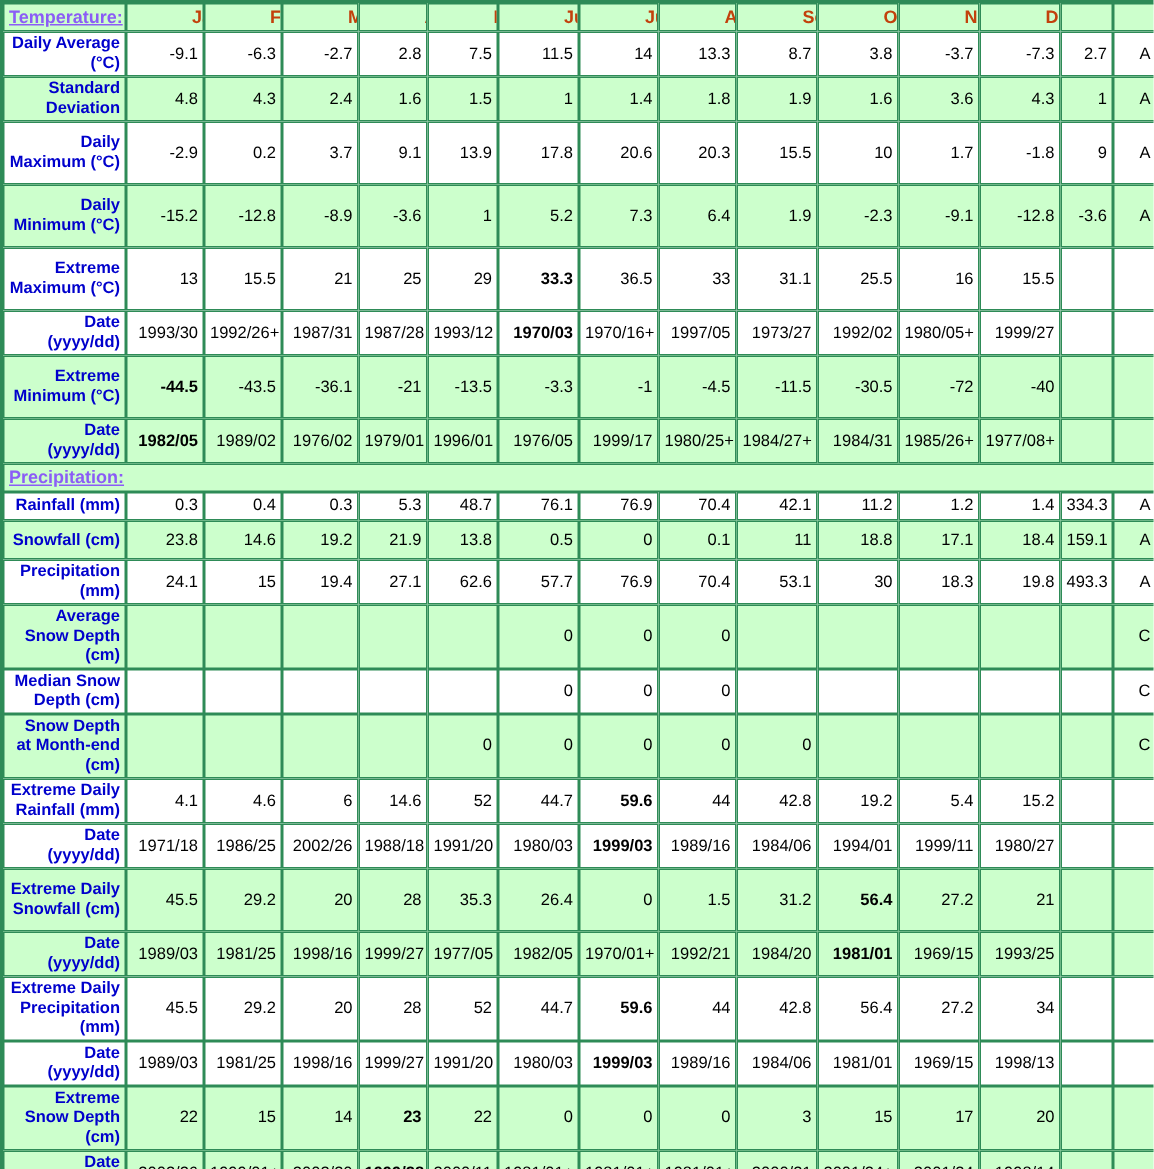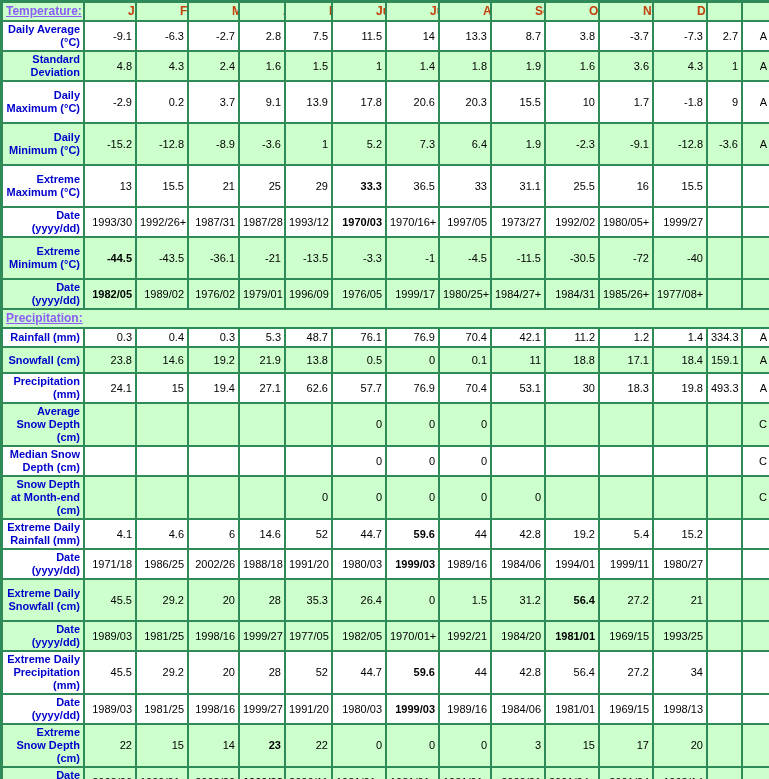--- a/index.html
+++ b/index.html
@@ -209,21 +209,21 @@
         <td class="val">-40</td>
         <td class="val"></td>
         <td class="val"></td>
       </tr>
       <tr class="green" style="height: 29px;">
         <td class="lbl">Date (yyyy/dd)</td>
         <td class="val b">1982/05</td>
         <td class="val">1989/02</td>
         <td class="val">1976/02</td>
         <td class="val">1979/01</td>
-        <td class="val">1996/09</td>
+        <td class="val">1996/01</td>
         <td class="val">1976/05</td>
         <td class="val">1999/17</td>
         <td class="val">1980/25+</td>
         <td class="val">1984/27+</td>
         <td class="val">1984/31</td>
         <td class="val">1985/26+</td>
         <td class="val">1977/08+</td>
         <td class="val"></td>
         <td class="val"></td>
       </tr>

